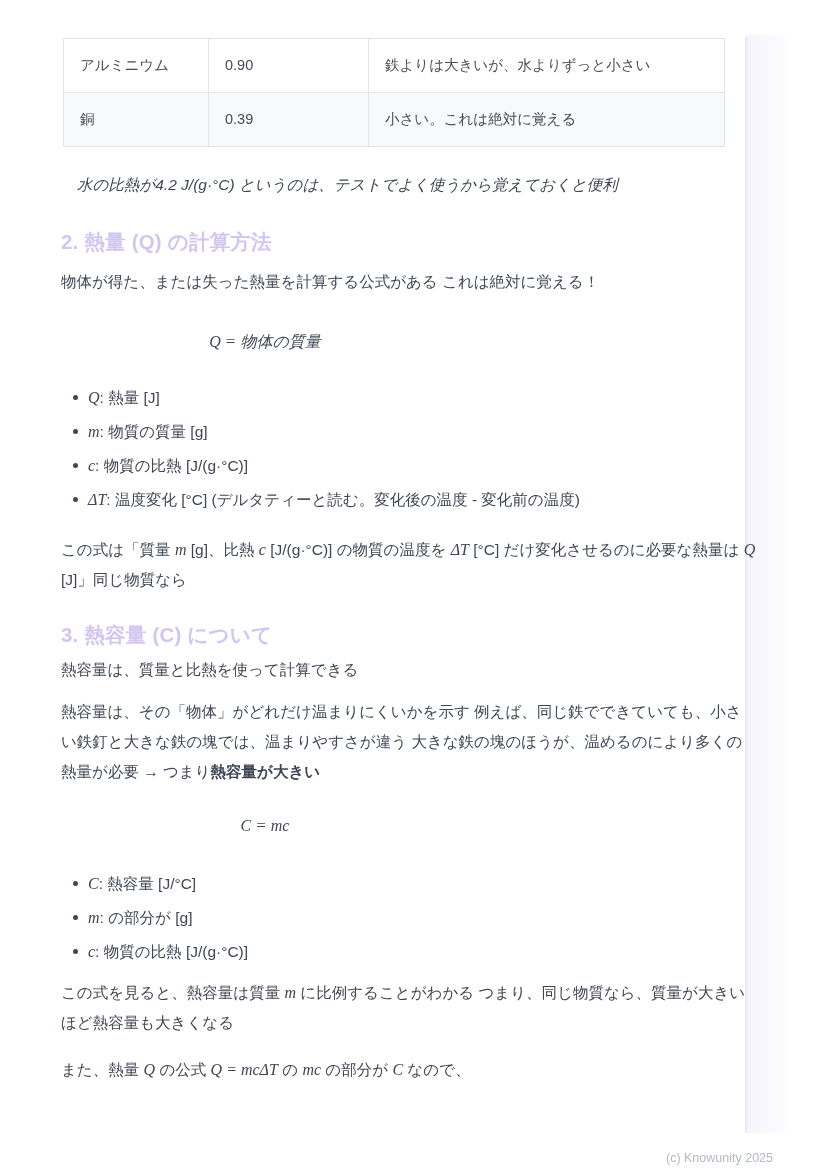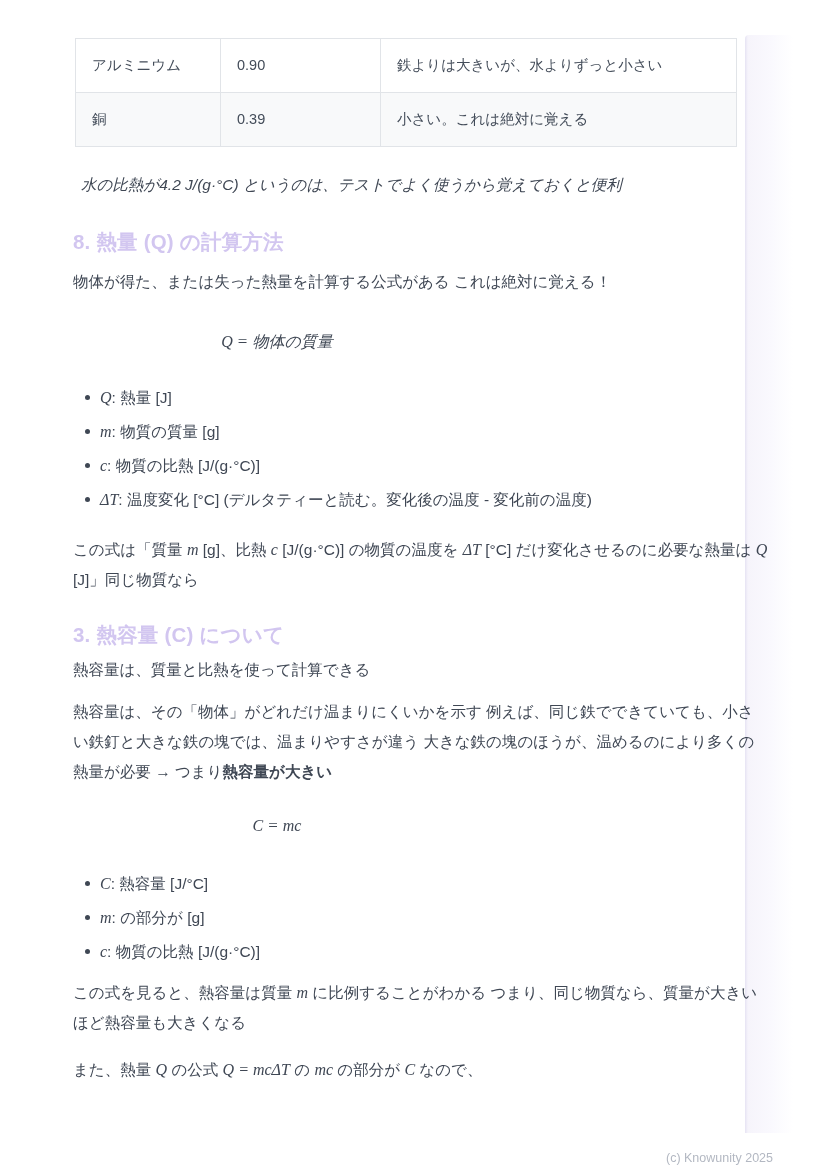--- a/index.html
+++ b/index.html
@@ -6,38 +6,38 @@
   body{
     width:828px;height:1171px;position:relative;overflow:hidden;
     background:#ffffff;color:#3f4754;
     font-family:"Liberation Sans",sans-serif;
   }
   .page-edge-strip{
     position:absolute;left:745px;top:35px;width:48px;height:1098px;
     background:linear-gradient(to right,#e6e3f3 0px,#f6f4fb 3px,#faf9fe 55%,#ffffff 100%);
     border-top-left-radius:4px;
   }
-  .content{position:absolute;left:73px;top:0;width:695px;}
+  .content{position:absolute;left:61px;top:0;width:695px;}
 
   
   table.spec-table{
     border-collapse:collapse;margin:38px 0 0 2px;width:562px;
     font-size:14.5px;color:#434c59;table-layout:fixed;
   }
   .spec-table td{
     border:1px solid #e1e4e8;padding:13px 16px;vertical-align:top;
     line-height:27px;word-break:break-all;
   }
   .spec-table .col-material{width:112px;}
   .spec-table .col-value{width:127px;}
   .spec-table .col-note{width:323px;}
   .spec-table tr.alt td{background:#f8f9fa;}
 
   .tip-note{
-    margin:26px 8px 0;font-style:italic;font-size:15.5px;line-height:24px;color:#3f4754;
+    margin:26px 16px 0;font-style:italic;font-size:15.5px;line-height:24px;color:#3f4754;
   }
   h2.section-heading{
     margin:32px 0 0;font-size:20.5px;line-height:26px;font-weight:bold;
     color:#d2c6f0;letter-spacing:.2px;
   }
   h2.h3-pos{margin-top:27px;}
   p.body-p{margin:25px 0 0;font-size:15.5px;line-height:30px;}
   p.p1{margin-top:12px;}
   p.p3{margin-top:12px;}
   p.p4{margin-top:7px;}
@@ -87,21 +87,21 @@
       <tr class="alt">
         <td class="col-material">銅</td>
         <td class="col-value">0.39</td>
         <td class="col-note">小さい。これは絶対に覚える</td>
       </tr>
     </tbody>
   </table>
 
   <p class="tip-note">水の比熱が4.2 J/(g·°C) というのは、テストでよく使うから覚えておくと便利</p>
 
-  <h2 class="section-heading">8. 熱量 (Q) の計算方法</h2>
+  <h2 class="section-heading">2. 熱量 (Q) の計算方法</h2>
 
   <p class="body-p p1">物体が得た、または失った熱量を計算する公式がある これは絶対に覚える！</p>
 
   <div class="formula-block">
     <span class="mv">Q</span><span class="rel">=</span><span class="mv">物体の質量</span>
   </div>
 
   <ul class="var-list">
     <li><span class="mv">Q</span><span>: 熱量 [J]</span></li>
     <li><span class="mv">m</span><span>: 物質の質量 [g]</span></li>

